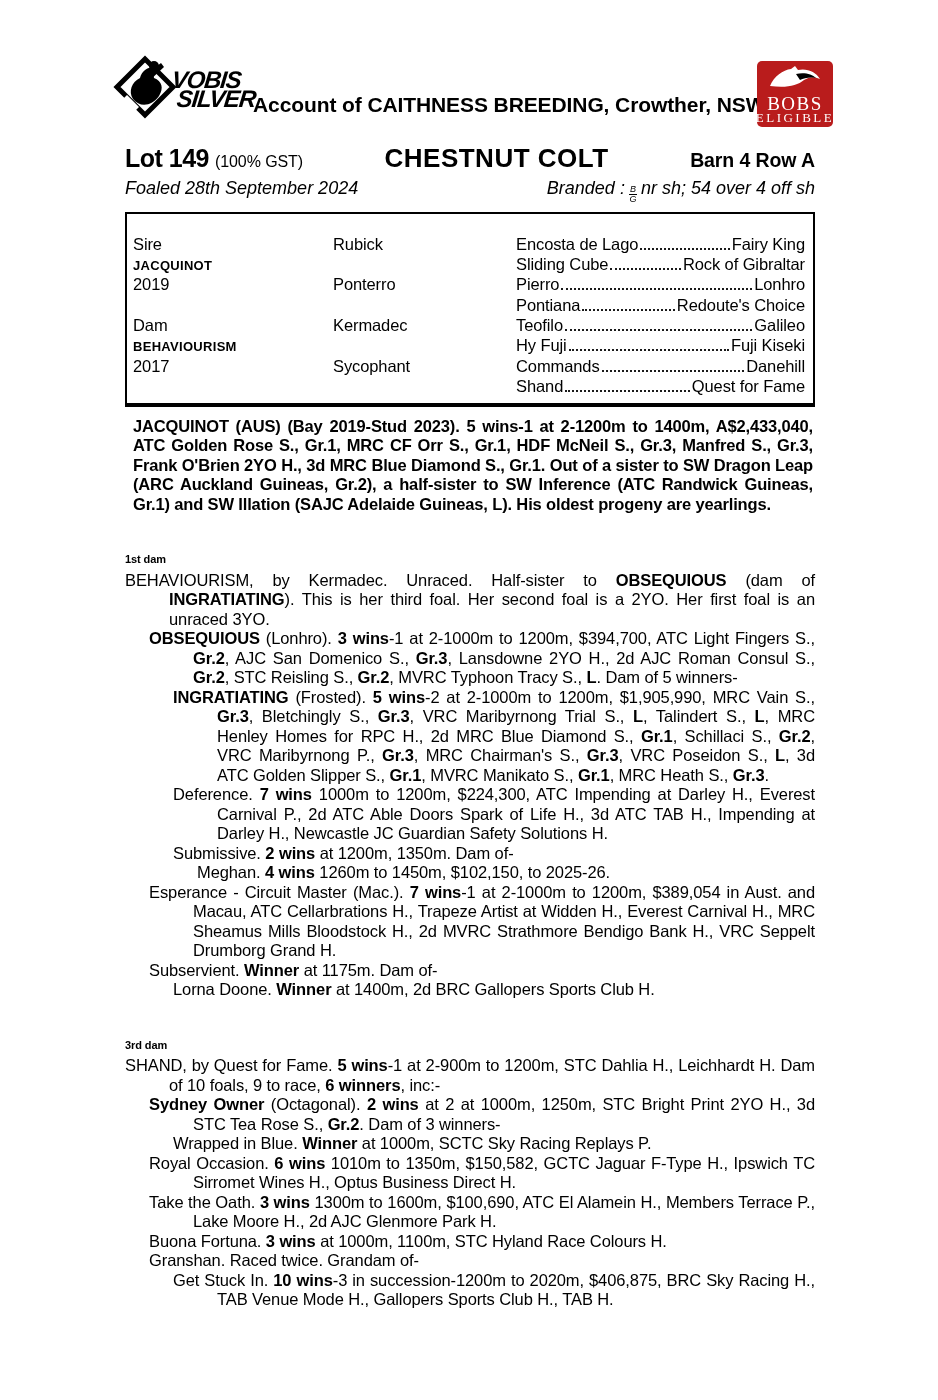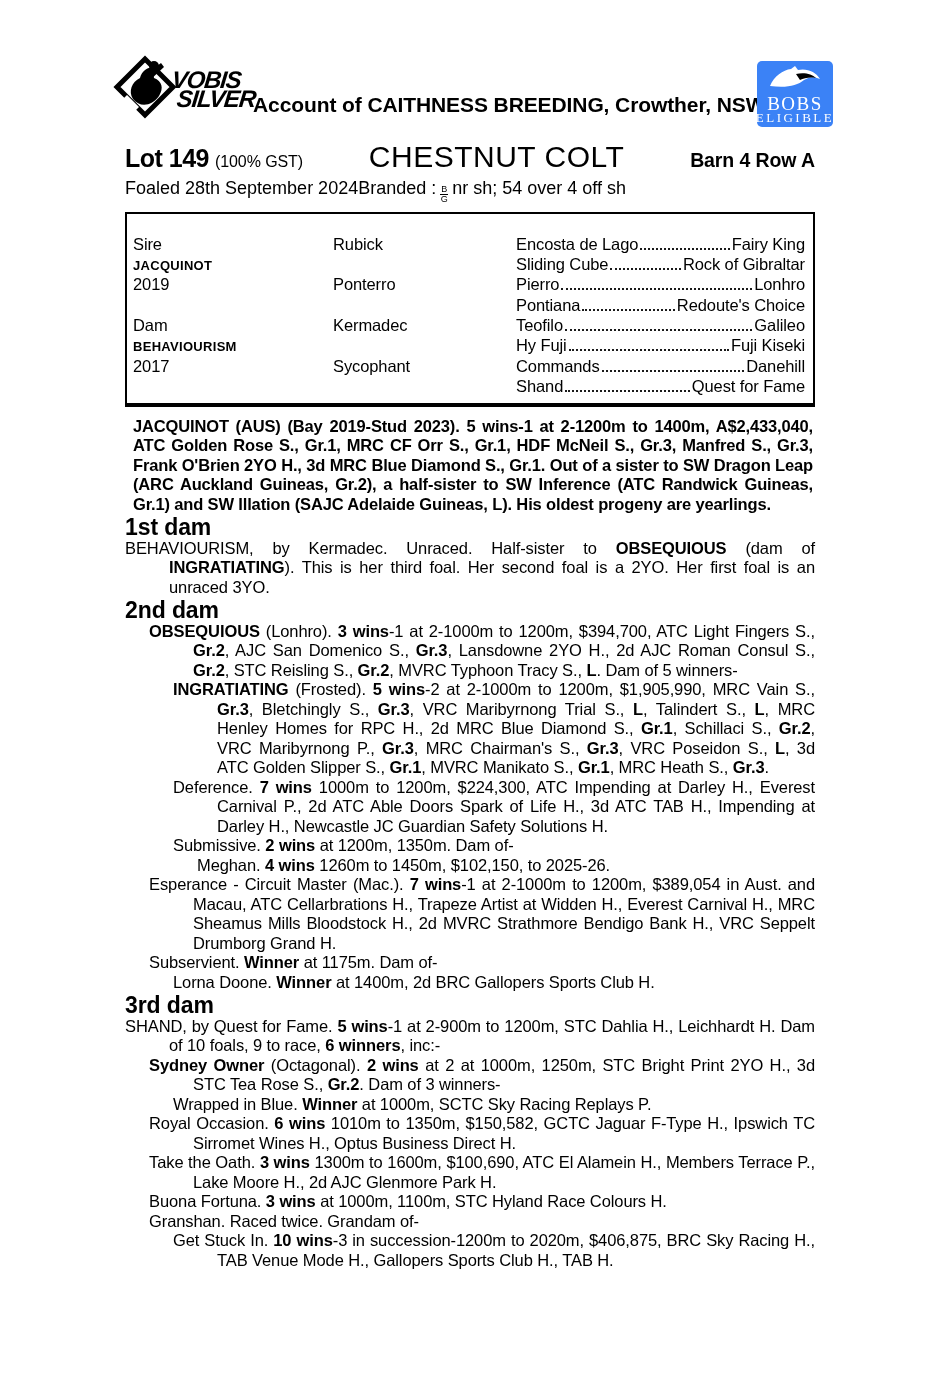--- a/index.html
+++ b/index.html
@@ -20,56 +20,56 @@
   }
   b, .b { font-weight: 700; }
 
   
   .header { position: relative; height: 72px; }
   .vobis-logo { position: absolute; left: -12px; top: 0; display: flex; align-items: center; }
   .vobis-text { font-style: italic; font-weight: 700; font-size: 24px; line-height: 21px; letter-spacing: -1.2px; transform: skewX(-6deg); margin-left: -6px; }
   .vobis-text .l2 { display: block; margin-left: 7px; margin-top: -2px; }
   .bobs-logo {
     position: absolute; right: -18px; top: 6px;
-    width: 76px; height: 66px; background: #3b82f6; border-radius: 5px;
+    width: 76px; height: 66px; background: #b91c1c; border-radius: 5px;
     display: flex; flex-direction: column; align-items: center; justify-content: flex-start;
     color: #fff; padding-top: 4px;
   }
   .bobs-name { font-family: "Liberation Serif", serif; font-size: 19px; line-height: 19px; letter-spacing: 1.5px; }
   .bobs-sub  { font-family: "Liberation Serif", serif; font-size: 13px; line-height: 10px; letter-spacing: 2.5px; }
   .account-line { position: absolute; left: 128px; top: 40px; font-weight: 700; font-size: 21px; white-space: nowrap; }
 
   .lot-row { display: flex; align-items: baseline; margin-top: 4px; }
   .lot-label { font-weight: 700; font-size: 25px; letter-spacing: -0.5px; text-align: right; }
   .gst-note { font-size: 16px; margin-left: 6px; }
   .spacer { flex: 1; }
-  .colt-title { font-weight: 400; font-size: 30px; letter-spacing: 0.5px; }
+  .colt-title { font-weight: 700; font-size: 26px; letter-spacing: 0.5px; }
   .barn { font-weight: 700; font-size: 19.5px; margin-top: 20px; }
 
-  .foaled-row { display: flex; justify-content: flex-start; align-items: baseline; margin-top: 7px; font-size: 18px; letter-spacing: 0; }
+  .foaled-row { display: flex; justify-content: space-between; align-items: baseline; margin-top: 7px; font-size: 18px; letter-spacing: 0; font-style: italic; }
   .brand-mark { display: inline-flex; flex-direction: column; align-items: center; font-size: 9px; line-height: 8px; vertical-align: 2px; margin: 0 4px 0 4px; }
   .brand-mark .bt { border-bottom: 1px solid #000; padding: 0 1px 1px; }
 
   
   .ped-table {
     margin-top: 9px;
     border: 2px solid #000;
     border-bottom-width: 4px;
     padding: 21px 8px 5px 6px;
   }
   .pg-row { display: grid; grid-template-columns: 200px 183px 1fr; height: 20.4px; align-items: baseline; }
   .pg-row .c1, .pg-row .c2 { white-space: nowrap; overflow: hidden; }
   .pg-row .bold-name { font-weight: 700; font-size: 13px; letter-spacing: 0.3px; }
   .c3 { display: flex; align-items: baseline; }
   .c3 .nm { white-space: nowrap; }
   .c3 .dots { flex: 1; min-width: 10px; border-bottom: 2px dotted #1a1a1a; margin: 0 2px 3px 2px; }
 
   
   .sire-note { margin: 10px 2px 0 8px; font-weight: 700; text-align: justify; letter-spacing: -0.15px; }
-  .section-heading { font-weight: 700; font-size: 23px; margin-top: 4px; margin-bottom: 1px; }
+  .section-heading { font-weight: 700; font-size: 11px; margin-top: 36px; margin-bottom: 1px; }
   .entry { text-align: justify; }
   .lvl0 { padding-left: 44px; text-indent: -44px; }
   .lvl1 { padding-left: 68px; text-indent: -44px; }
   .lvl2 { padding-left: 92px; text-indent: -44px; }
   .lvl3 { padding-left: 116px; text-indent: -44px; }
 </style>
 </head>
 <body>
 
 <div class="page">
@@ -207,21 +207,20 @@
         </div>
     </div>
 
   </div>
 
   <div class="sire-note"><b>JACQUINOT (AUS) (Bay 2019-Stud 2023). 5 wins-1 at 2-1200m to 1400m, A$2,433,040, ATC Golden Rose S., Gr.1, MRC CF Orr S., Gr.1, HDF McNeil S., Gr.3, Manfred S., Gr.3, Frank O'Brien 2YO H., 3d MRC Blue Diamond S., Gr.1. Out of a sister to SW Dragon Leap (ARC Auckland Guineas, Gr.2), a half-sister to SW Inference (ATC Randwick Guineas, Gr.1) and SW Illation (SAJC Adelaide Guineas, L). His oldest progeny are yearlings.</b></div>
 
   <div class="section-heading">1st dam</div>
   <div class="entry lvl0">BEHAVIOURISM, by Kermadec. Unraced. Half-sister to <b>OBSEQUIOUS</b> (dam of <b>INGRATIATING</b>). This is her third foal. Her second foal is a 2YO. Her first foal is an unraced 3YO.</div>
 
-  <div class="section-heading">2nd dam</div>
   <div class="entry lvl1"><b>OBSEQUIOUS</b> (Lonhro). <b>3 wins</b>-1 at 2-1000m to 1200m, $394,700, ATC Light Fingers S., <b>Gr.2</b>, AJC San Domenico S., <b>Gr.3</b>, Lansdowne 2YO H., 2d AJC Roman Consul S., <b>Gr.2</b>, STC Reisling S., <b>Gr.2</b>, MVRC Typhoon Tracy S., <b>L</b>. Dam of 5 winners-</div>
   <div class="entry lvl2"><b>INGRATIATING</b> (Frosted). <b>5 wins</b>-2 at 2-1000m to 1200m, $1,905,990, MRC Vain S., <b>Gr.3</b>, Bletchingly S., <b>Gr.3</b>, VRC Maribyrnong Trial S., <b>L</b>, Talindert S., <b>L</b>, MRC Henley Homes for RPC H., 2d MRC Blue Diamond S., <b>Gr.1</b>, Schillaci S., <b>Gr.2</b>, VRC Maribyrnong P., <b>Gr.3</b>, MRC Chairman's S., <b>Gr.3</b>, VRC Poseidon S., <b>L</b>, 3d ATC Golden Slipper S., <b>Gr.1</b>, MVRC Manikato S., <b>Gr.1</b>, MRC Heath S., <b>Gr.3</b>.</div>
   <div class="entry lvl2">Deference. <b>7 wins</b> 1000m to 1200m, $224,300, ATC Impending at Darley H., Everest Carnival P., 2d ATC Able Doors Spark of Life H., 3d ATC TAB H., Impending at Darley H., Newcastle JC Guardian Safety Solutions H.</div>
   <div class="entry lvl2">Submissive. <b>2 wins</b> at 1200m, 1350m. Dam of-</div>
   <div class="entry lvl3">Meghan. <b>4 wins</b> 1260m to 1450m, $102,150, to 2025-26.</div>
   <div class="entry lvl1">Esperance - Circuit Master (Mac.). <b>7 wins</b>-1 at 2-1000m to 1200m, $389,054 in Aust. and Macau, ATC Cellarbrations H., Trapeze Artist at Widden H., Everest Carnival H., MRC Sheamus Mills Bloodstock H., 2d MVRC Strathmore Bendigo Bank H., VRC Seppelt Drumborg Grand H.</div>
   <div class="entry lvl1">Subservient. <b>Winner</b> at 1175m. Dam of-</div>
   <div class="entry lvl2">Lorna Doone. <b>Winner</b> at 1400m, 2d BRC Gallopers Sports Club H.</div>
 
   <div class="section-heading">3rd dam</div>

